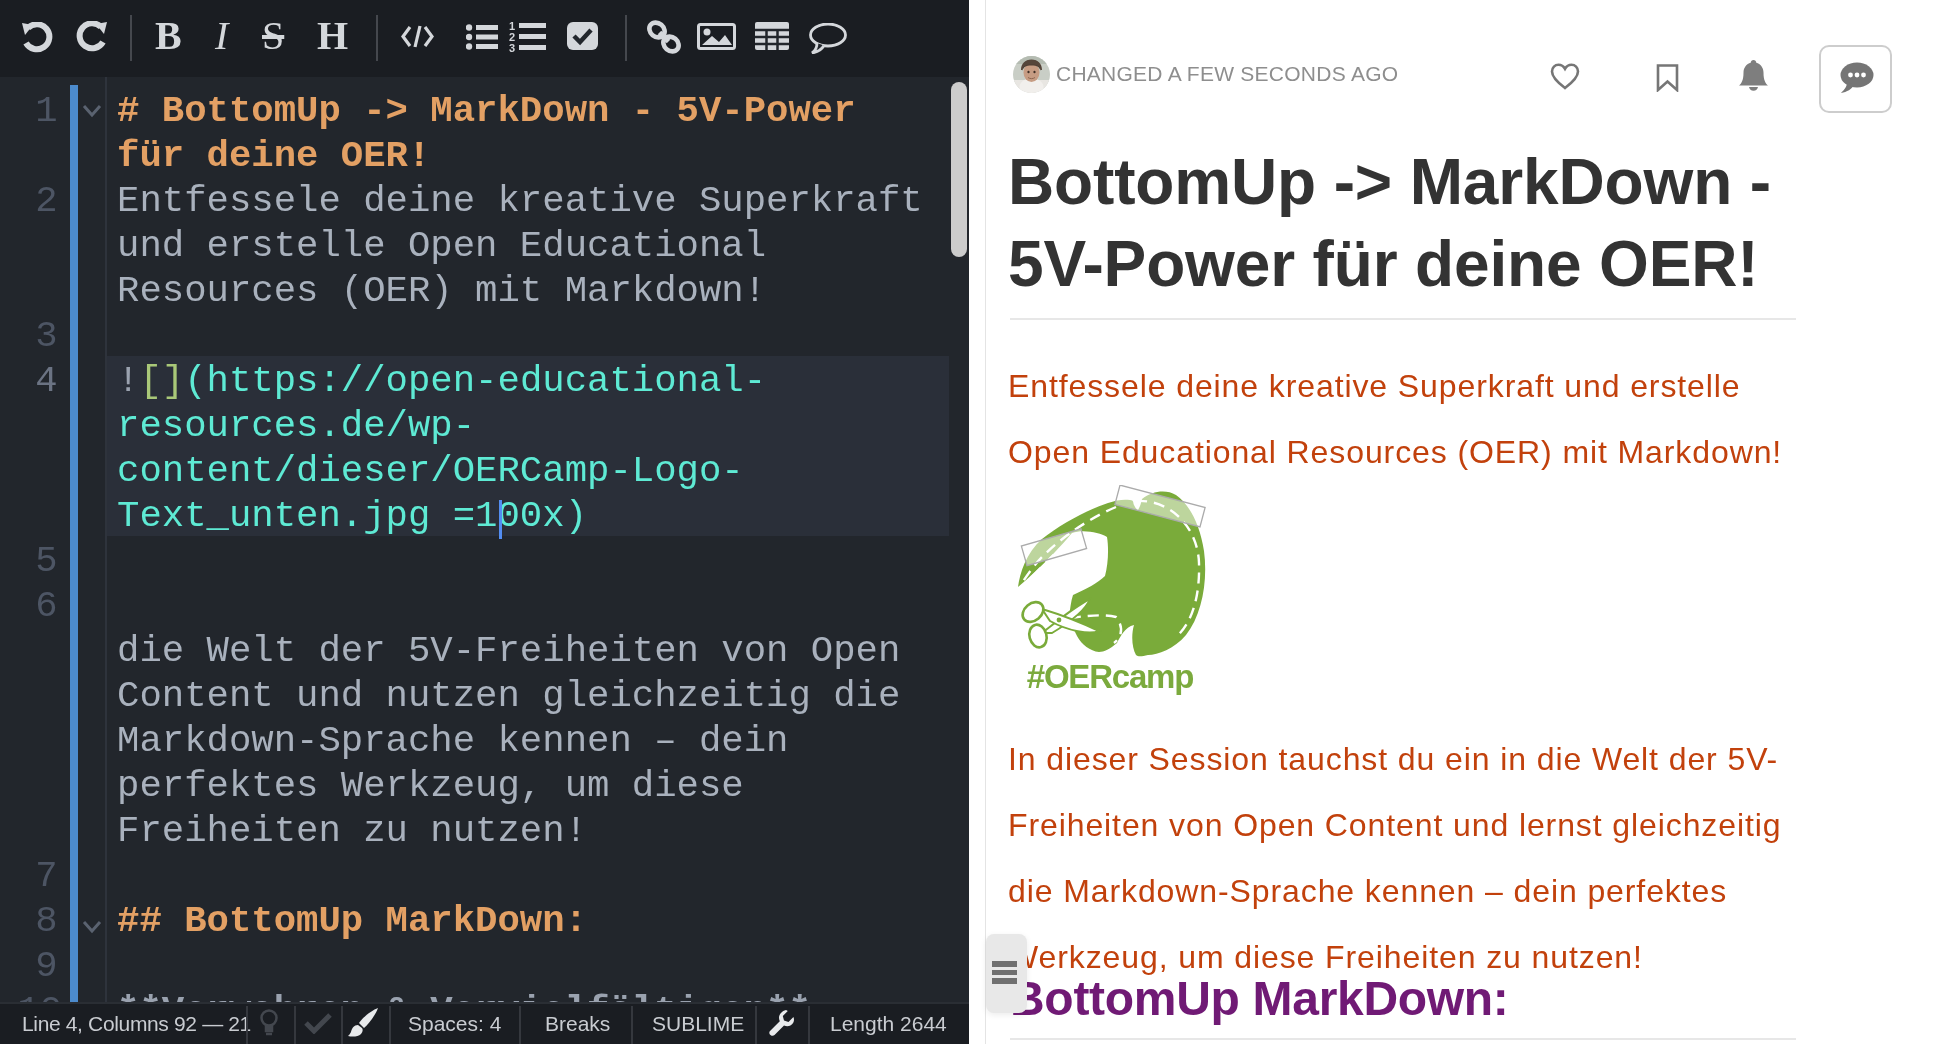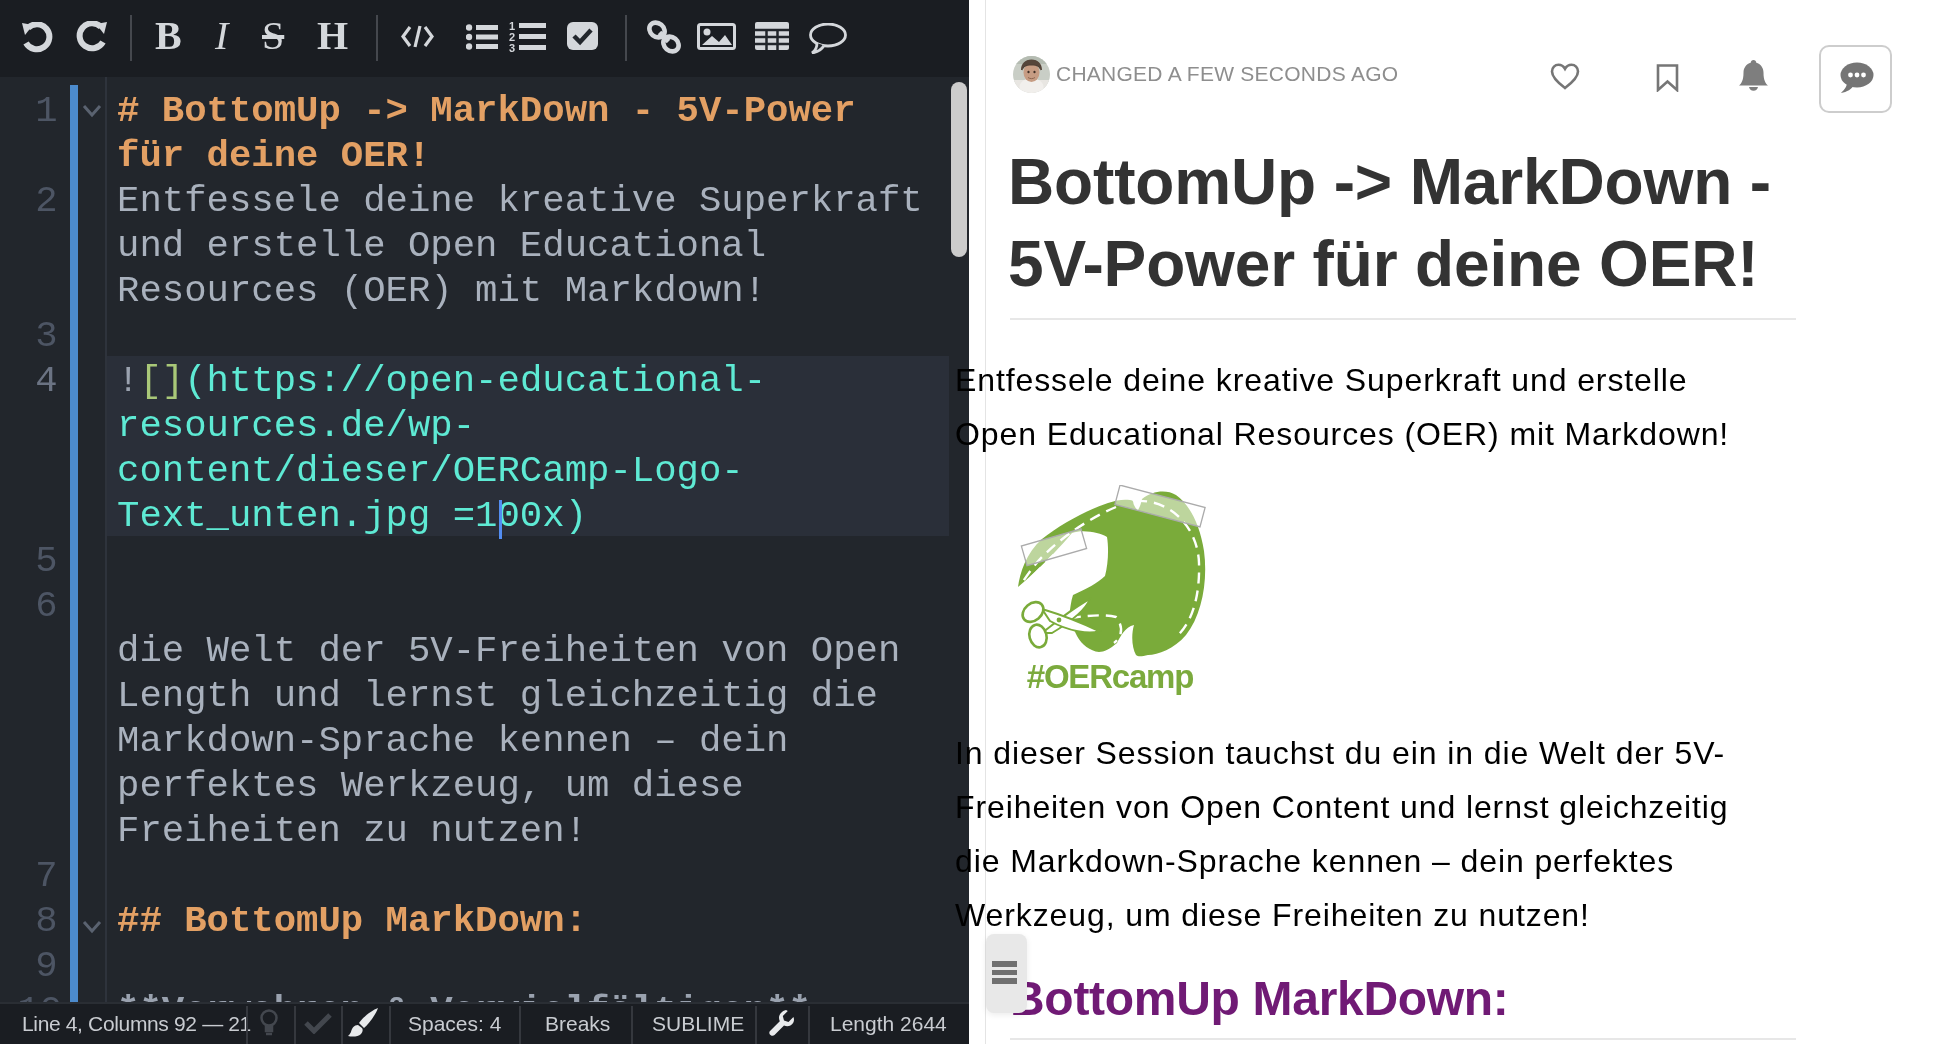--- a/index.html
+++ b/index.html
@@ -11,42 +11,42 @@
 .ssep{position:absolute;top:2px;width:2px;height:40px;background:#35383e}
 .row{position:absolute;left:117px;font-family:"Liberation Mono",monospace;font-size:37.3px;line-height:45px;white-space:pre;color:#a9b1bd}
 .ln{position:absolute;font-family:"Liberation Mono",monospace;font-size:37.2px;line-height:45px;color:#4d5564;text-align:right;width:40px;left:17.5px}
 .orange{color:#e3a064;font-weight:bold}
 .green{color:#a9c878}
 .blue{color:#5eead4}
 .stxt{position:absolute;top:8px;font-size:21px;color:#c9ccd1}
 .tchar{position:absolute;top:16px;font-family:"Liberation Serif",serif;font-size:40px;line-height:40px;color:#d4d7db}
 #right{position:absolute;left:969px;top:0;width:969px;height:1044px;background:#fff}
 .h1{position:absolute;left:1008px;top:141px;font-size:64px;line-height:82px;font-weight:bold;color:#333;letter-spacing:-0.15px}
-.p{position:absolute;left:955px;font-size:32px;line-height:54px;letter-spacing:0.9px;color:#000000}
+.p{position:absolute;left:1008px;font-size:32px;line-height:66px;letter-spacing:0.9px;color:#c2410c}
 .h2{position:absolute;left:1010px;top:971px;font-size:48px;font-weight:bold;color:#701a75;letter-spacing:-0.3px}
 .hr{position:absolute;height:2px;background:#e7e7e7}
 .meta{position:absolute;left:1056px;top:62px;font-size:21px;letter-spacing:0.25px;color:#8e8e8e}
 svg{position:absolute}
 </style>
 </head>
 <body>
 <div id="left">
 
   <div id="hl" style="position:absolute;left:107px;top:356px;width:842px;height:180px;background:#2a2f39"></div>
   <div class="row orange" style="top:88.5px">#&nbsp;BottomUp&nbsp;-&gt;&nbsp;MarkDown&nbsp;-&nbsp;5V-Power</div>
   <div class="row orange" style="top:133.5px">für&nbsp;deine&nbsp;OER!</div>
   <div class="row" style="top:178.5px">Entfessele deine kreative Superkraft</div>
   <div class="row" style="top:223.5px">und erstelle Open Educational</div>
   <div class="row" style="top:268.5px">Resources (OER) mit Markdown!</div>
   <div class="row" style="top:358.5px"><span style="color:#9aa2af">!</span><span class="green">[]</span><span class="blue">(https://open-educational-</span></div>
   <div class="row blue" style="top:403.5px">resources.de/wp-</div>
   <div class="row blue" style="top:448.5px">content/dieser/OERCamp-Logo-</div>
   <div class="row blue" style="top:493.5px">Text_unten.jpg =100x)</div>
   <div class="row" style="top:628.5px">die Welt der 5V-Freiheiten von Open</div>
-  <div class="row" style="top:673.5px">Length und lernst gleichzeitig die</div>
+  <div class="row" style="top:673.5px">Content und nutzen gleichzeitig die</div>
   <div class="row" style="top:718.5px">Markdown-Sprache kennen – dein</div>
   <div class="row" style="top:763.5px">perfektes Werkzeug, um diese</div>
   <div class="row" style="top:808.5px">Freiheiten zu nutzen!</div>
   <div class="row orange" style="top:898.5px">##&nbsp;BottomUp&nbsp;MarkDown:</div>
   <div class="row" style="top:988.5px"><span style="color:#9aa2af;font-weight:bold">**Verwahren &amp; Vervielfältigen**</span></div>
 
   <div class="ln" style="top:88.5px">1</div>
   <div class="ln" style="top:178.5px">2</div>
   <div class="ln" style="top:313.5px">3</div>
   <div class="ln" style="top:358.5px;color:#6b7383">4</div>

